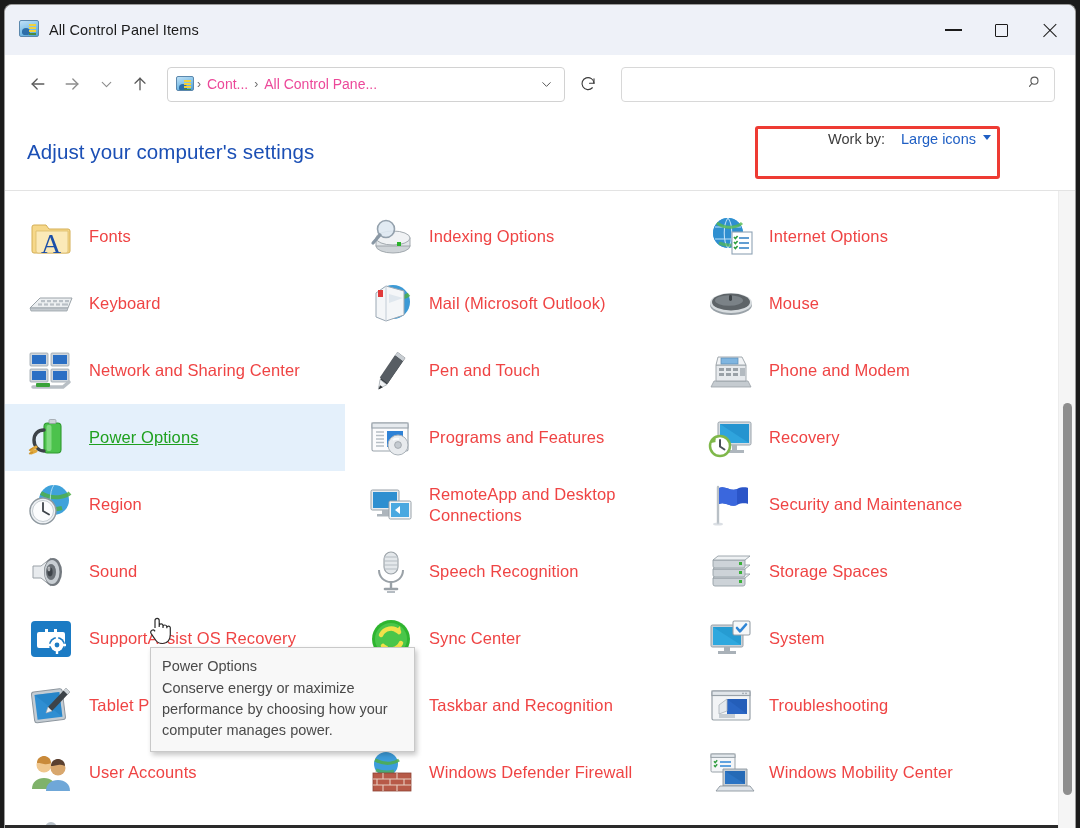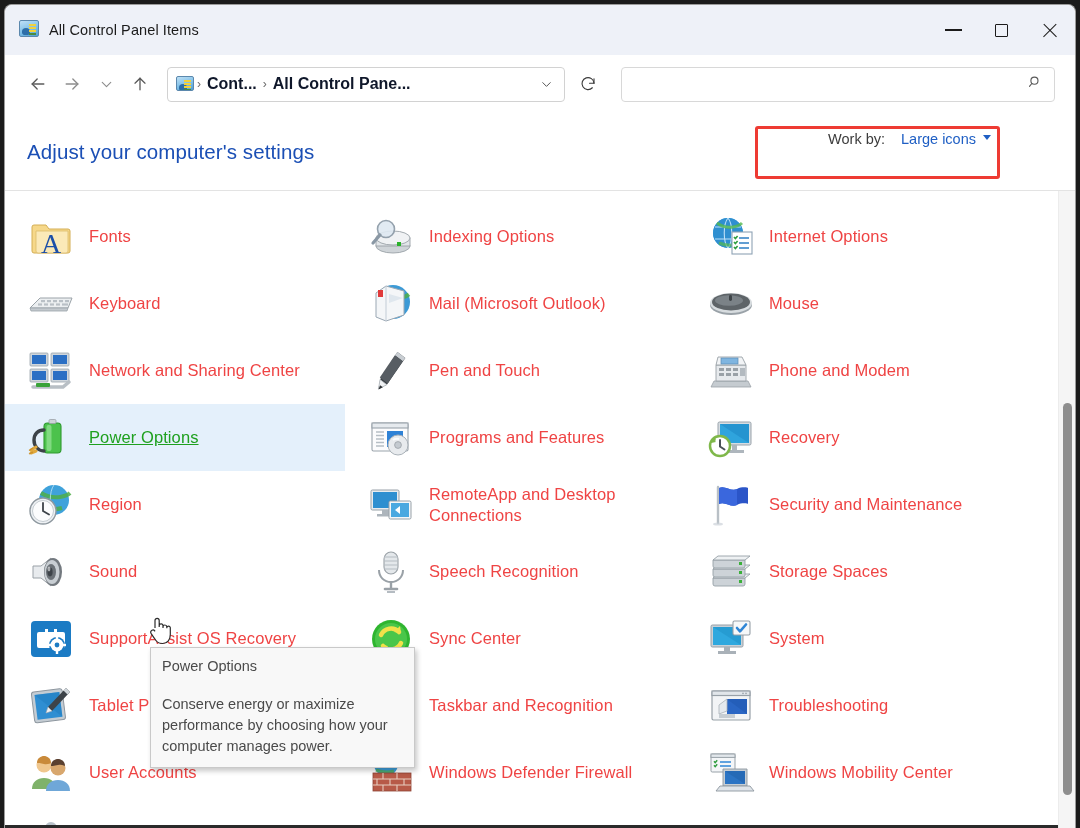--- a/index.html
+++ b/index.html
@@ -113,24 +113,23 @@
     border-radius: 4px;
     background: #fff;
     display: flex;
     align-items: center;
     padding: 0 4px 0 8px;
     flex: none;
   }
   #addr-icon { width: 18px; height: 16px; flex: none; }
   #addr-icon .ctrlpanel-glyph { width: 18px; height: 15px; }
   .crumb {
-    font-size: 16px; color: #0f172a;
+    font-size: 14px; color: #ec4899;
     padding: 0 3px;
     white-space: nowrap;
-    font-weight: bold;
   }
   .crumb-sep {
     color: #6b6b6b; font-size: 12px;
     padding: 0 3px;
   }
   #addr-drop {
     margin-left: auto;
     width: 28px; height: 28px;
     display: flex; align-items: center; justify-content: center;
     color: #4a4a4a;
@@ -272,21 +271,21 @@
     border: 1px solid #c9c9c9;
     box-shadow: 2px 3px 5px rgba(0,0,0,.22);
     padding: 8px 11px 10px 11px;
     z-index: 25;
   }
   #tooltip div {
     font-size: 14.5px;
     color: #4a4a4a;
     line-height: 1.45;
   }
-  #tooltip .tt-body { margin-top: 17px; }
+  #tooltip .tt-body { margin-top: 1px; }
 
   
   #scrollbar {
     position: absolute;
     right: 0; top: 0;
     width: 17px; height: 643px;
     background: #f5f5f5;
     border-left: 1px solid #ececec;
     z-index: 10;
   }

